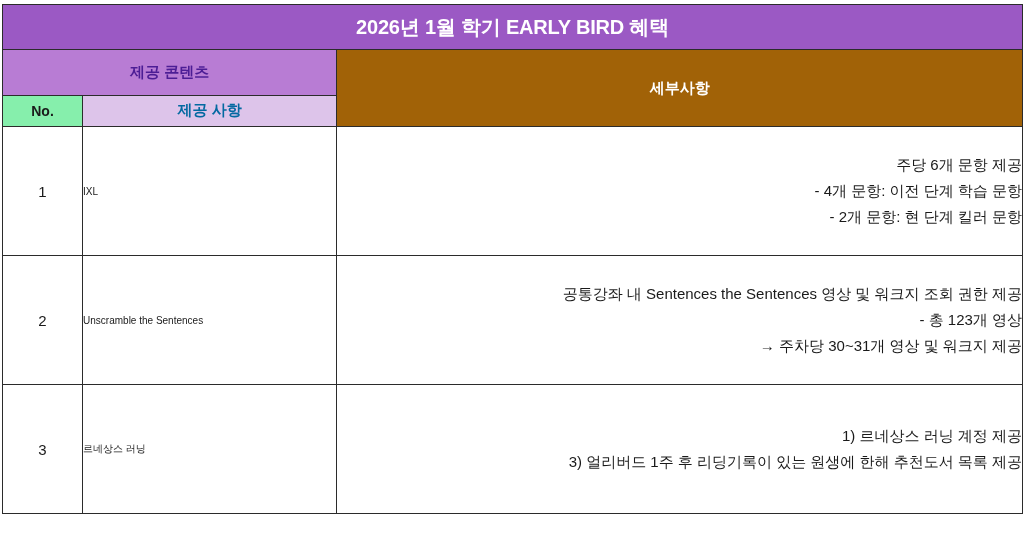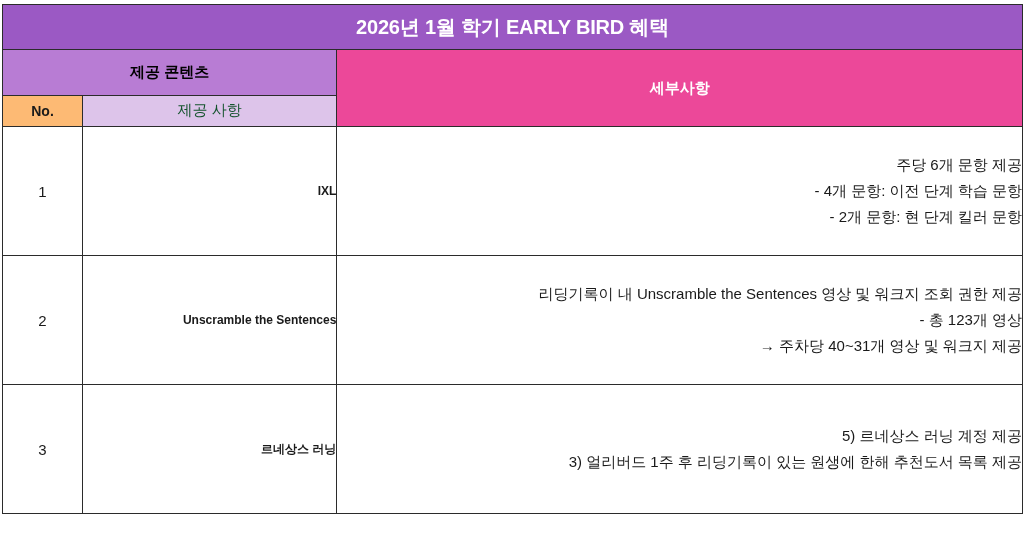--- a/index.html
+++ b/index.html
@@ -35,59 +35,58 @@
     background: #9b59c4;
     color: #ffffff;
     font-size: 20px;
     font-weight: bold;
     text-align: center;
     height: 44px;
     letter-spacing: -0.2px;
   }
   .head-content {
     background: #b87cd4;
-    color: #000000;
+    color: #4c1d95;
     font-size: 15px;
     font-weight: bold;
     text-align: center;
     height: 44px;
   }
   .head-detail {
-    background: #ec4899;
+    background: #a16207;
     color: #ffffff;
     font-size: 15px;
     font-weight: bold;
     text-align: center;
     height: 76px;
   }
   .head-no {
-    background: #fdba74;
+    background: #86efac;
     color: #1a1a1a;
     font-size: 14px;
     font-weight: bold;
     text-align: center;
     height: 30px;
   }
   .head-item {
     background: #ddc4ea;
-    color: #14532d;
+    color: #0369a1;
     font-size: 15px;
-    font-weight: normal;
+    font-weight: bold;
     text-align: center;
     height: 30px;
   }
   .cell-no {
     text-align: center;
     font-size: 15px;
     height: 128px;
   }
   .cell-item {
-    text-align: right;
-    font-size: 12px;
-    font-weight: bold;
+    text-align: left;
+    font-size: 10px;
   }
   .cell-detail {
     font-size: 15px;
     line-height: 1.75;
     padding: 0 0 0 18px;
     text-align: right;
   }
   .detail-line {
     display: block;
     white-space: pre;
@@ -126,29 +125,29 @@
           <span class="detail-line">주당 6개 문항 제공</span>
           <span class="detail-line">- 4개 문항: 이전 단계 학습 문항</span>
           <span class="detail-line">- 2개 문항: 현 단계 킬러 문항</span>
         </td>
       </tr>
 
       <tr>
         <td class="cell-no">2</td>
         <td class="cell-item">Unscramble the Sentences</td>
         <td class="cell-detail">
-          <span class="detail-line">리딩기록이 내 Unscramble the Sentences 영상 및 워크지 조회 권한 제공</span>
+          <span class="detail-line">공통강좌 내 Sentences the Sentences 영상 및 워크지 조회 권한 제공</span>
           <span class="detail-line">- 총 123개 영상</span>
-          <span class="detail-line">→ 주차당 40~31개 영상 및 워크지 제공</span>
+          <span class="detail-line">→ 주차당 30~31개 영상 및 워크지 제공</span>
         </td>
       </tr>
 
       <tr>
         <td class="cell-no">3</td>
         <td class="cell-item">르네상스 러닝</td>
         <td class="cell-detail">
-          <span class="detail-line">5) 르네상스 러닝 계정 제공</span>
+          <span class="detail-line">1) 르네상스 러닝 계정 제공</span>
           <span class="detail-line">3) 얼리버드 1주 후 리딩기록이 있는 원생에 한해 추천도서 목록 제공</span>
         </td>
       </tr>
     </tbody>
   </table>
 </div>
 
 </body></html>

